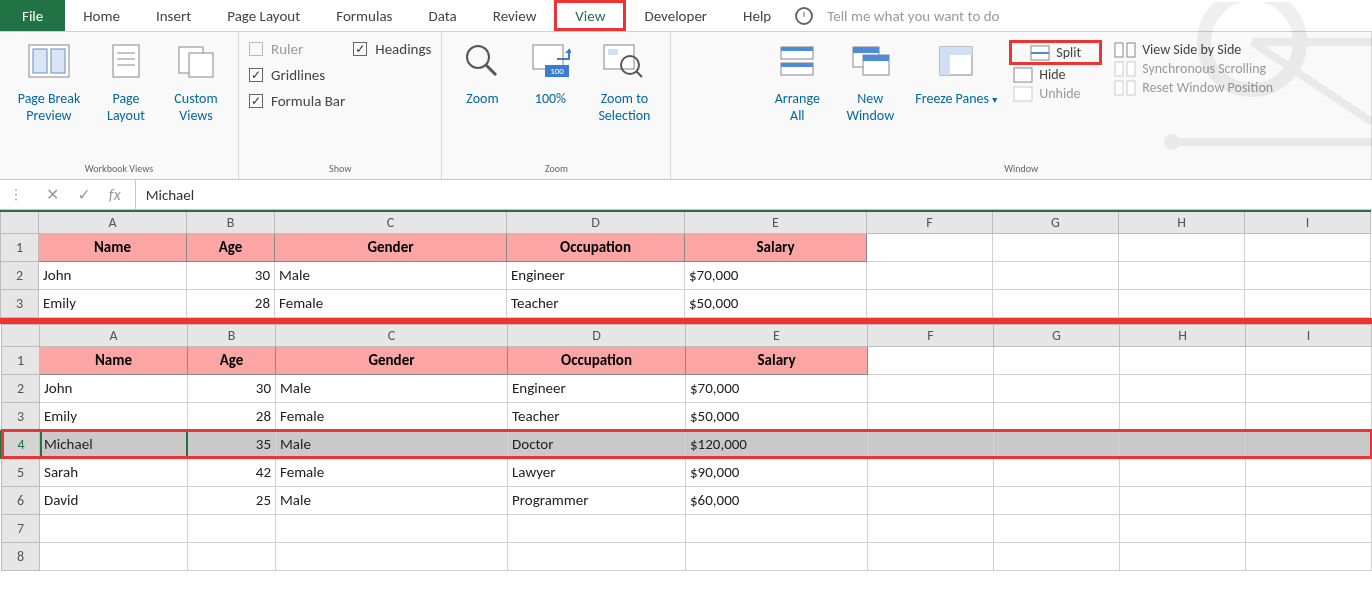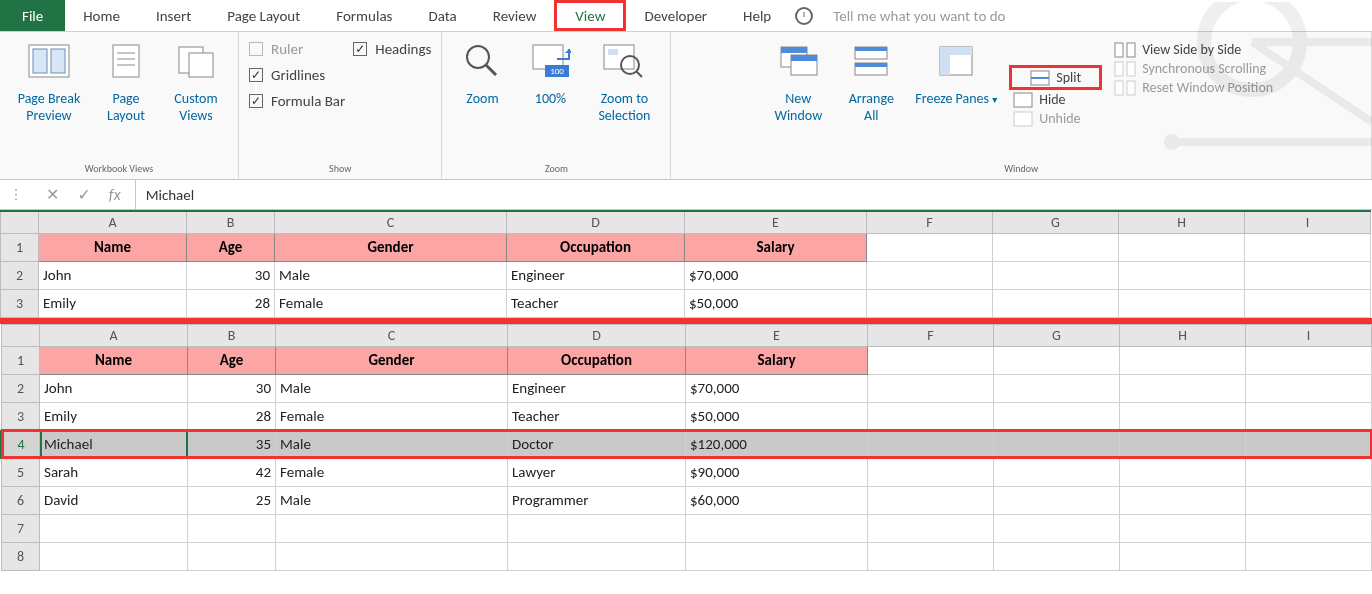--- a/index.html
+++ b/index.html
@@ -5,41 +5,41 @@
   * { box-sizing: border-box; margin: 0; padding: 0; }
   body { font-family: "Segoe UI", Calibri, Arial, sans-serif; font-size: 14px; color: #444; background: #fff; width: 1372px; overflow: hidden; }
   
   
   .tabbar { display: flex; align-items: stretch; height: 32px; border-bottom: 1px solid #d0d0d0; background:#fff; }
   .tab-file { background:#217346; color:#ffffff; padding:0 22px; display:flex; align-items:center; font-size:15px; }
   .tab { padding:0 18px; display:flex; align-items:center; color:#444; font-size:15px; position:relative; }
   .tab.active { color:#217346; font-weight:400; }
   .tab.active::after{content:"";position:absolute;left:0;right:0;bottom:-1px;height:2px;}
   .tab-hl { border:3px solid #e33; }
-  .tell { display:flex; align-items:center; color:#9a9a9a; font-size:15px; gap:20px; margin-left:6px;}
+  .tell { display:flex; align-items:center; color:#9a9a9a; font-size:15px; gap:14px; margin-left:6px;}
   .bulb{width:18px;height:18px;border:2px solid #666;border-radius:50%;position:relative;}
   .bulb::after{content:"";position:absolute;width:1px;height:5px;background:#666;left:50%;top:3px;transform:translateX(-50%);}
   
   
   .ribbon{display:flex;align-items:stretch;height:148px;border-bottom:1px solid #c8c8c8;background:#f9f9f9;position:relative;}
   .group{display:flex;flex-direction:column;align-items:center;border-right:1px solid #d8d8d8;padding:4px 10px 2px 10px;}
   .group-body{flex:1;display:flex;align-items:flex-start;gap:8px;}
   .group-label{color:#666;font-size:10px;padding-bottom:2px;}
   .bigbtn{display:flex;flex-direction:column;align-items:center;gap:6px;padding:2px 4px;font-size:14px;color:#0369a1;text-align:center;min-width:60px;}
   .bigbtn.sel{background:#c9e8d1;border:1px solid #9ccdaa;border-radius:2px;}
   .ico{width:46px;height:46px;display:flex;align-items:center;justify-content:center;}
   svg{display:block;}
   .chk-row{display:flex;align-items:center;gap:8px;font-size:15px;color:#444;margin:4px 0;}
   .chk-row.dim{color:#9a9a9a;}
   .chk{width:14px;height:14px;border:1px solid #666;display:inline-flex;align-items:center;justify-content:center;font-size:12px;color:#333;line-height:1;}
   .chk.dim{border-color:#bbb;color:#bbb;}
   .stack{display:flex;flex-direction:column;gap:0;}
   .smallbtn{display:flex;align-items:center;gap:6px;font-size:14px;color:#444;padding:1px 4px;}
   .smallbtn.dim{color:#9a9a9a;}
-  .hl-box{border:3px solid #e33;padding:0 14px;margin-top:25px;}
+  .hl-box{border:3px solid #e33;padding:0 14px;}
   
   
   .bgdeco{position:absolute;right:0;top:-30px;opacity:0.06;pointer-events:none;}
   
   
   .fbar{display:flex;align-items:center;height:30px;border-bottom:1px solid #c8c8c8;background:#fff;}
   .namebox{width:140px;height:100%;border-right:1px solid #c8c8c8;display:flex;align-items:center;padding:0 8px;font-size:14px;justify-content:space-between;}
   .dd{color:#666;font-size:10px;}
   .fb-icons{display:flex;align-items:center;gap:18px;padding:0 14px;color:#9a9a9a;font-size:16px;border-right:1px solid #c8c8c8;height:100%;}
   .fb-input{flex:1;padding:0 10px;font-size:15px;color:#333;}
@@ -191,39 +191,39 @@
         <span style="max-width:64px">Zoom to Selection</span>
       </div>
     </div>
     <div class="group-label">Zoom</div>
   </div>
 
   <div class="group" style="flex:1">
     <div class="group-body">
       <div class="bigbtn">
         <span class="ico">
+            <svg width="40" height="40">
+              <rect x="4" y="6" width="32" height="12" fill="#fff" stroke="#888"></rect>
+              <rect x="4" y="6" width="32" height="4" fill="#4e8bd9"></rect>
+              <rect x="4" y="22" width="32" height="12" fill="#fff" stroke="#888"></rect>
+              <rect x="4" y="22" width="32" height="4" fill="#4e8bd9"></rect>
+            </svg>
+          </span>
+        <span style="max-width:56px">Arrange All</span>
+      </div>
+      <div class="bigbtn">
+        <span class="ico">
             <svg width="42" height="40">
               <rect x="4" y="6" width="26" height="20" fill="#fff" stroke="#888"></rect>
               <rect x="4" y="6" width="26" height="6" fill="#4e8bd9"></rect>
               <rect x="14" y="14" width="26" height="20" fill="#fff" stroke="#888"></rect>
               <rect x="14" y="14" width="26" height="6" fill="#4e8bd9"></rect>
             </svg>
           </span>
         <span style="max-width:58px">New Window</span>
-      </div>
-      <div class="bigbtn">
-        <span class="ico">
-            <svg width="40" height="40">
-              <rect x="4" y="6" width="32" height="12" fill="#fff" stroke="#888"></rect>
-              <rect x="4" y="6" width="32" height="4" fill="#4e8bd9"></rect>
-              <rect x="4" y="22" width="32" height="12" fill="#fff" stroke="#888"></rect>
-              <rect x="4" y="22" width="32" height="4" fill="#4e8bd9"></rect>
-            </svg>
-          </span>
-        <span style="max-width:56px">Arrange All</span>
       </div>
       <div class="bigbtn">
         <span class="ico">
             <svg width="40" height="40">
               <rect x="4" y="6" width="32" height="28" fill="#fff" stroke="#888"></rect>
               <rect x="4" y="6" width="10" height="28" fill="#cfe0f5"></rect>
               <rect x="4" y="6" width="32" height="8" fill="#cfe0f5"></rect>
             </svg>
           </span>
         <span><span>Freeze Panes</span> <span style="font-size:10px">▾</span></span>

